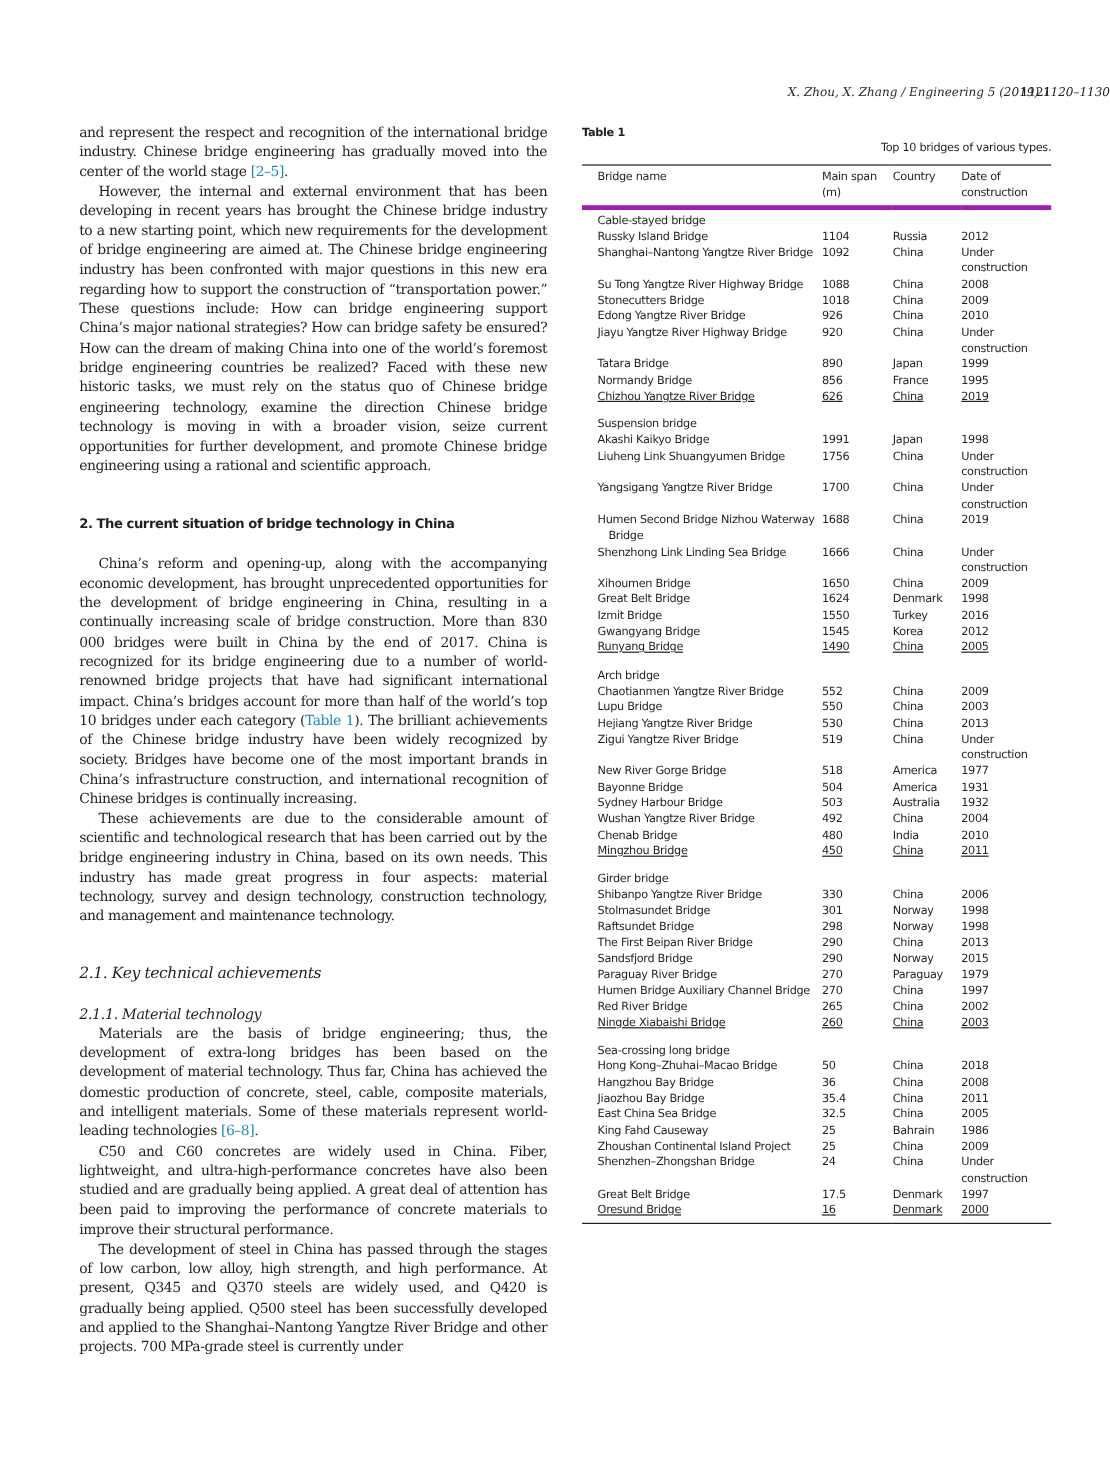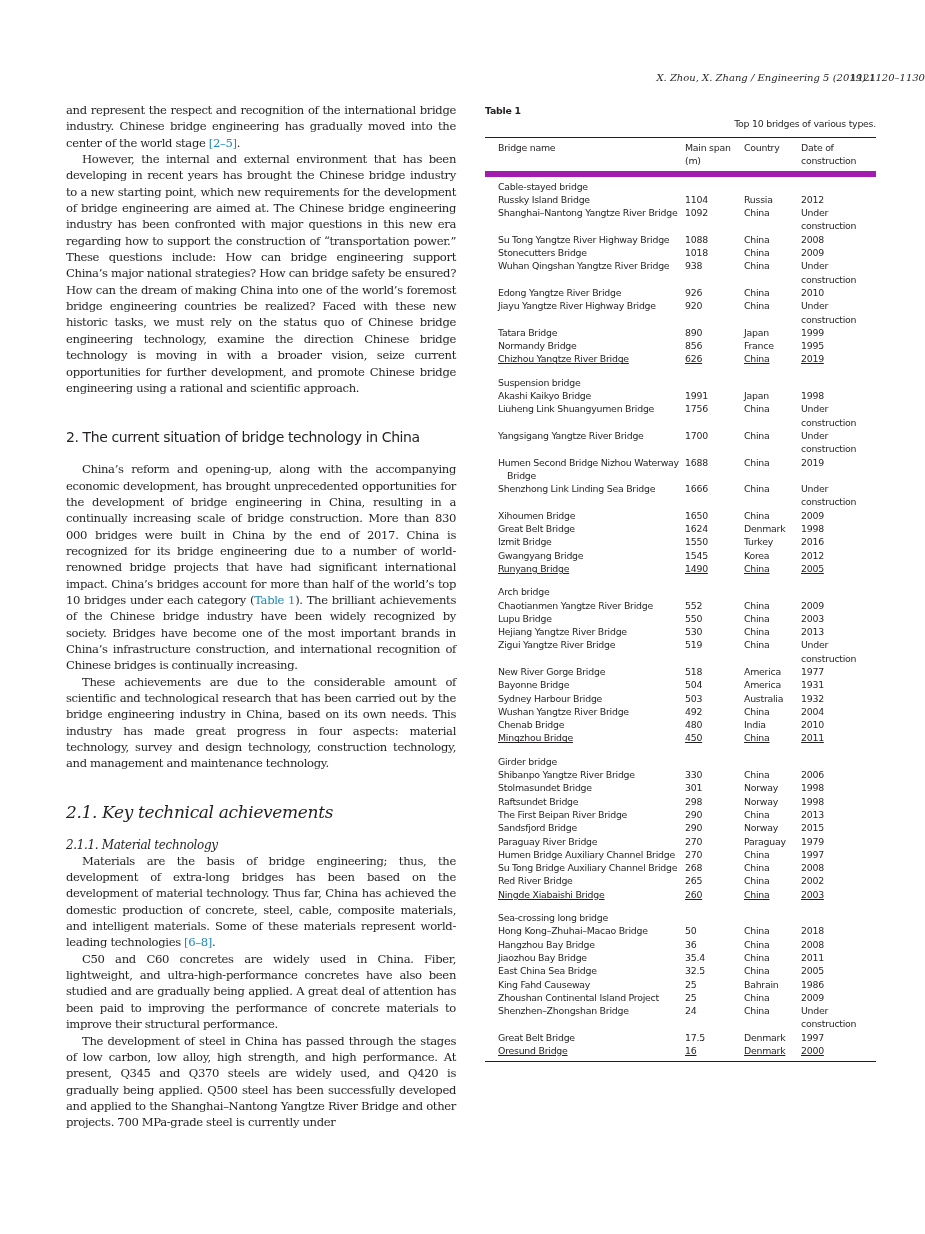--- a/index.html
+++ b/index.html
@@ -5,29 +5,29 @@
   html, body { margin: 0; padding: 0; background: #ffffff; }
   body { width: 925px; height: 1234px; position: relative; overflow: hidden; color: #231f20; }
   .running-head { position: absolute; top: 72px; left: 0; width: 925px; font-family: "DejaVu Serif", serif; font-size: 10px; }
   .running-head .citation { position: absolute; left: 0; width: 925px; text-align: right; font-style: italic; }
   .running-head .pageno { position: absolute; right: 49px; }
 
   .left-col { position: absolute; left: 66px; top: 102px; width: 390px; font-family: "DejaVu Serif", serif; font-size: 11.6px; line-height: 16.35px; letter-spacing: -0.35px; }
   .left-col p { margin: 0; text-align: justify; text-indent: 16px; }
   .left-col p.noindent { text-indent: 0; }
   .left-col a { color: #1f88b8; text-decoration: none; }
-  .left-col h2 { font-family: "DejaVu Sans", sans-serif; font-size: 14px; font-weight: normal; margin: 33px 0 16px 0; letter-spacing: -0.4px; line-height: 16px; }
-  .left-col h3 { font-style: italic; font-weight: normal; font-size: 17px; margin: 32px 0 0 0; line-height: 16px; }
+  .left-col h2 { font-family: "DejaVu Sans", sans-serif; font-size: 11px; font-weight: bold; margin: 33px 0 16px 0; letter-spacing: -0.4px; line-height: 16px; }
+  .left-col h3 { font-style: italic; font-weight: normal; font-size: 13px; margin: 32px 0 0 0; line-height: 16px; }
   .left-col h4 { font-style: italic; font-weight: normal; font-size: 12px; margin: 17px 0 0 0; line-height: 16px; }
 
   .table-block { position: absolute; left: 485px; top: 104px; width: 391px; font-family: "DejaVu Sans", sans-serif; font-size: 9.4px; letter-spacing: -0.25px; }
   .table-label { font-weight: bold; line-height: 13px; }
   .table-caption { line-height: 13px; text-align: right; }
   table { border-collapse: collapse; width: 391px; margin-top: 7px; }
-  thead tr { border-top: 1px solid #231f20; border-bottom: 6px solid #a21caf; }
+  thead tr { border-top: 1px solid #231f20; border-bottom: 4px solid #a21caf; }
   thead th { font-weight: normal; text-align: left; vertical-align: top; padding: 3px 0 3px 0; line-height: 13.3px; }
   tbody tr:last-child td { padding-bottom: 4px; text-decoration: underline; }
   tbody.last { border-bottom: 1px solid #231f20; }
   td { vertical-align: top; padding: 0; line-height: 13.3px; }
   td.name { padding-left: 22px; text-indent: -9px; width: 172px; padding-right: 6px; }
   th.c-name { padding-left: 13px; width: 180px; }
   .cat-row td { padding-left: 13px; padding-top: 6px; }
   tbody.first .cat-row td { padding-top: 3px; }
   td.span, th.c-span { width: 59px; }
   td.country, th.c-country { width: 57px; }
@@ -88,26 +88,20 @@
           <td class="country">China</td>
           <td class="date">2008</td>
         </tr>
         <tr>
           <td class="name">Stonecutters Bridge</td>
           <td class="span">1018</td>
           <td class="country">China</td>
           <td class="date">2009</td>
         </tr>
         <tr>
-          <td class="name">Wuhan Qingshan Yangtze River Bridge</td>
-          <td class="span">938</td>
-          <td class="country">China</td>
-          <td class="date">Under construction</td>
-        </tr>
-        <tr>
           <td class="name">Edong Yangtze River Bridge</td>
           <td class="span">926</td>
           <td class="country">China</td>
           <td class="date">2010</td>
         </tr>
         <tr>
           <td class="name">Jiayu Yangtze River Highway Bridge</td>
           <td class="span">920</td>
           <td class="country">China</td>
           <td class="date">Under construction</td>
@@ -301,26 +295,20 @@
           <td class="country">Paraguay</td>
           <td class="date">1979</td>
         </tr>
         <tr>
           <td class="name">Humen Bridge Auxiliary Channel Bridge</td>
           <td class="span">270</td>
           <td class="country">China</td>
           <td class="date">1997</td>
         </tr>
         <tr>
-          <td class="name">Su Tong Bridge Auxiliary Channel Bridge</td>
-          <td class="span">268</td>
-          <td class="country">China</td>
-          <td class="date">2008</td>
-        </tr>
-        <tr>
           <td class="name">Red River Bridge</td>
           <td class="span">265</td>
           <td class="country">China</td>
           <td class="date">2002</td>
         </tr>
         <tr>
           <td class="name">Ningde Xiabaishi Bridge</td>
           <td class="span">260</td>
           <td class="country">China</td>
           <td class="date">2003</td>

